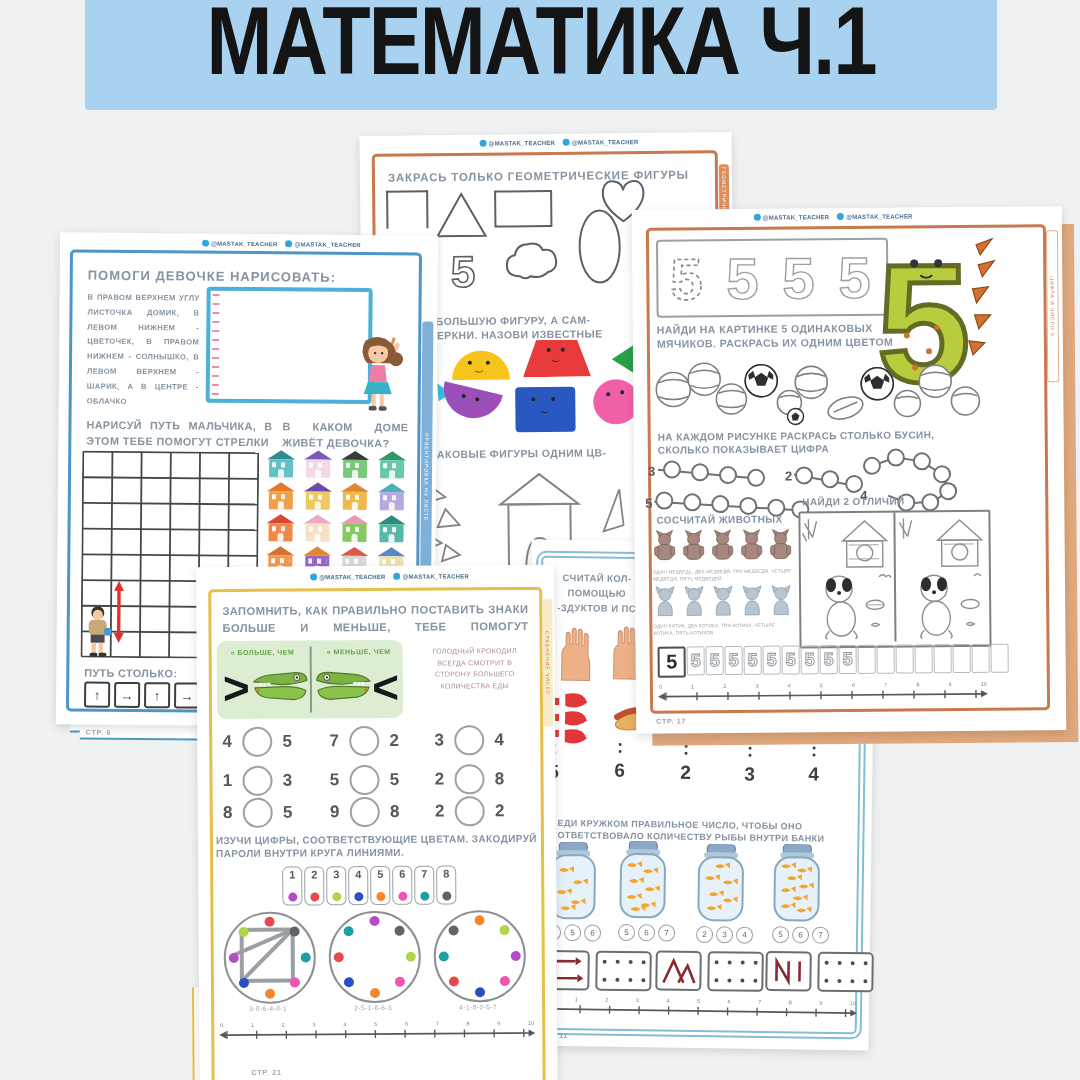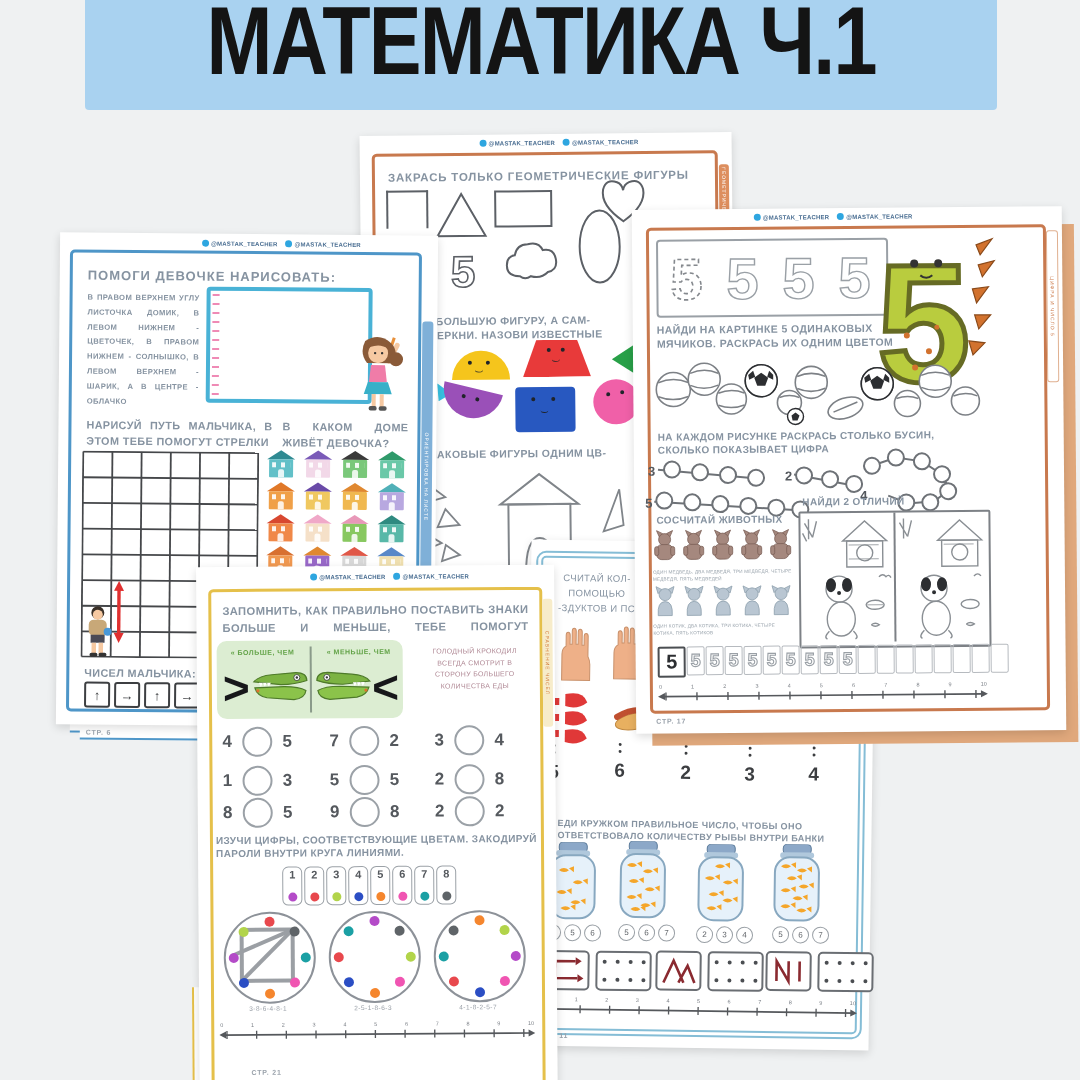--- a/index.html
+++ b/index.html
@@ -162,21 +162,21 @@
       <polygon points="30,64 44,74 26,80" fill="none" stroke="#80858a" stroke-width="1.8"></polygon>
     </svg>
     <svg class="abs" style="left:236px;top:352px;" width="28" height="52">
         <polygon points="20,4 24,40 4,46" fill="none" stroke="#80858a" stroke-width="1.8"></polygon>
       </svg>
   </div>
 
   <div class="sheet" style="left:528px;top:542px;width:344px;height:506px;transform:rotate(0.8deg);z-index:2;">
     <div class="frame" style="left:10px;top:16px;right:12px;bottom:16px;border:2.4px solid #85bdd6;outline:2.4px solid #85bdd6;outline-offset:3px;"></div>
     <div class="vtab" style="left:2px;top:56px;width:9px;height:140px;background:#f7ecca;color:#d07838;">СРАВНЕНИЕ ЧИСЕЛ</div>
-    <div class="abs wtext" style="left:24px;top:30px;width:84px;text-align:center;font-size:9.5px;font-weight:400;line-height:1.6;">
+    <div class="abs wtext" style="left:24px;top:30px;width:84px;text-align:center;font-size:9.5px;font-weight:700;line-height:1.6;">
       <div>СЧИТАЙ КОЛ-</div>
         <div>ПОМОЩЬЮ</div>
         <div>-ЗДУКТОВ И ПС</div>
     </div>
 
     <svg class="abs" style="left:24px;top:86px;" width="38" height="58">
         <path d="M8 54 V28 Q8 22 12 20 L12 9 Q12 6 14 6 Q16 6 16 9 L16 18 L18 18 L18 5 Q18 2 20 2 Q22 2 22 5 L22 18 L24 18 L24 6 Q24 3 26 3 Q28 3 28 6 L28 19 L30 19 L30 10 Q30 7 32 7 Q34 7 34 10 V30 Q36 34 36 38 V54Z" fill="#eeb088" stroke="#c8906a" stroke-width="1"></path>
       </svg>
     <svg class="abs" style="left:76px;top:84px;" width="38" height="58">
         <path d="M8 54 V28 Q8 22 12 20 L12 9 Q12 6 14 6 Q16 6 16 9 L16 18 L18 18 L18 5 Q18 2 20 2 Q22 2 22 5 L22 18 L24 18 L24 6 Q24 3 26 3 Q28 3 28 6 L28 19 L30 19 L30 10 Q30 7 32 7 Q34 7 34 10 V30 Q36 34 36 38 V54Z" fill="#eeb088" stroke="#c8906a" stroke-width="1"></path>
@@ -857,21 +857,21 @@
           </div>
         <div class="house">
             <span class="roof" style="border-bottom-color: rgb(224, 88, 72);"></span>
             <span class="wall" style="background-color: rgb(216, 216, 216);"></span>
           </div>
         <div class="house">
             <span class="roof" style="border-bottom-color: rgb(88, 136, 200);"></span>
             <span class="wall" style="background-color: rgb(240, 224, 176);"></span>
           </div>
       </div>
-      <div class="abs wtext" style="left:28px;top:434px;font-size:10.8px;font-weight:700;">ЧИСЕЛ МАЛЬЧИКА:</div>
+      <div class="abs wtext" style="left:28px;top:434px;font-size:10.8px;font-weight:700;">ПУТЬ СТОЛЬКО:</div>
       <div class="abox-row abs" style="left:28px;top:449px;">
           <span>↑</span>
           <span>→</span>
           <span>↑</span>
           <span>→</span>
           <span>↓</span>
         </div>
       <div class="pgnum" style="left:30px;top:496px;">СТР. 6</div>
     </div>
   </div>

